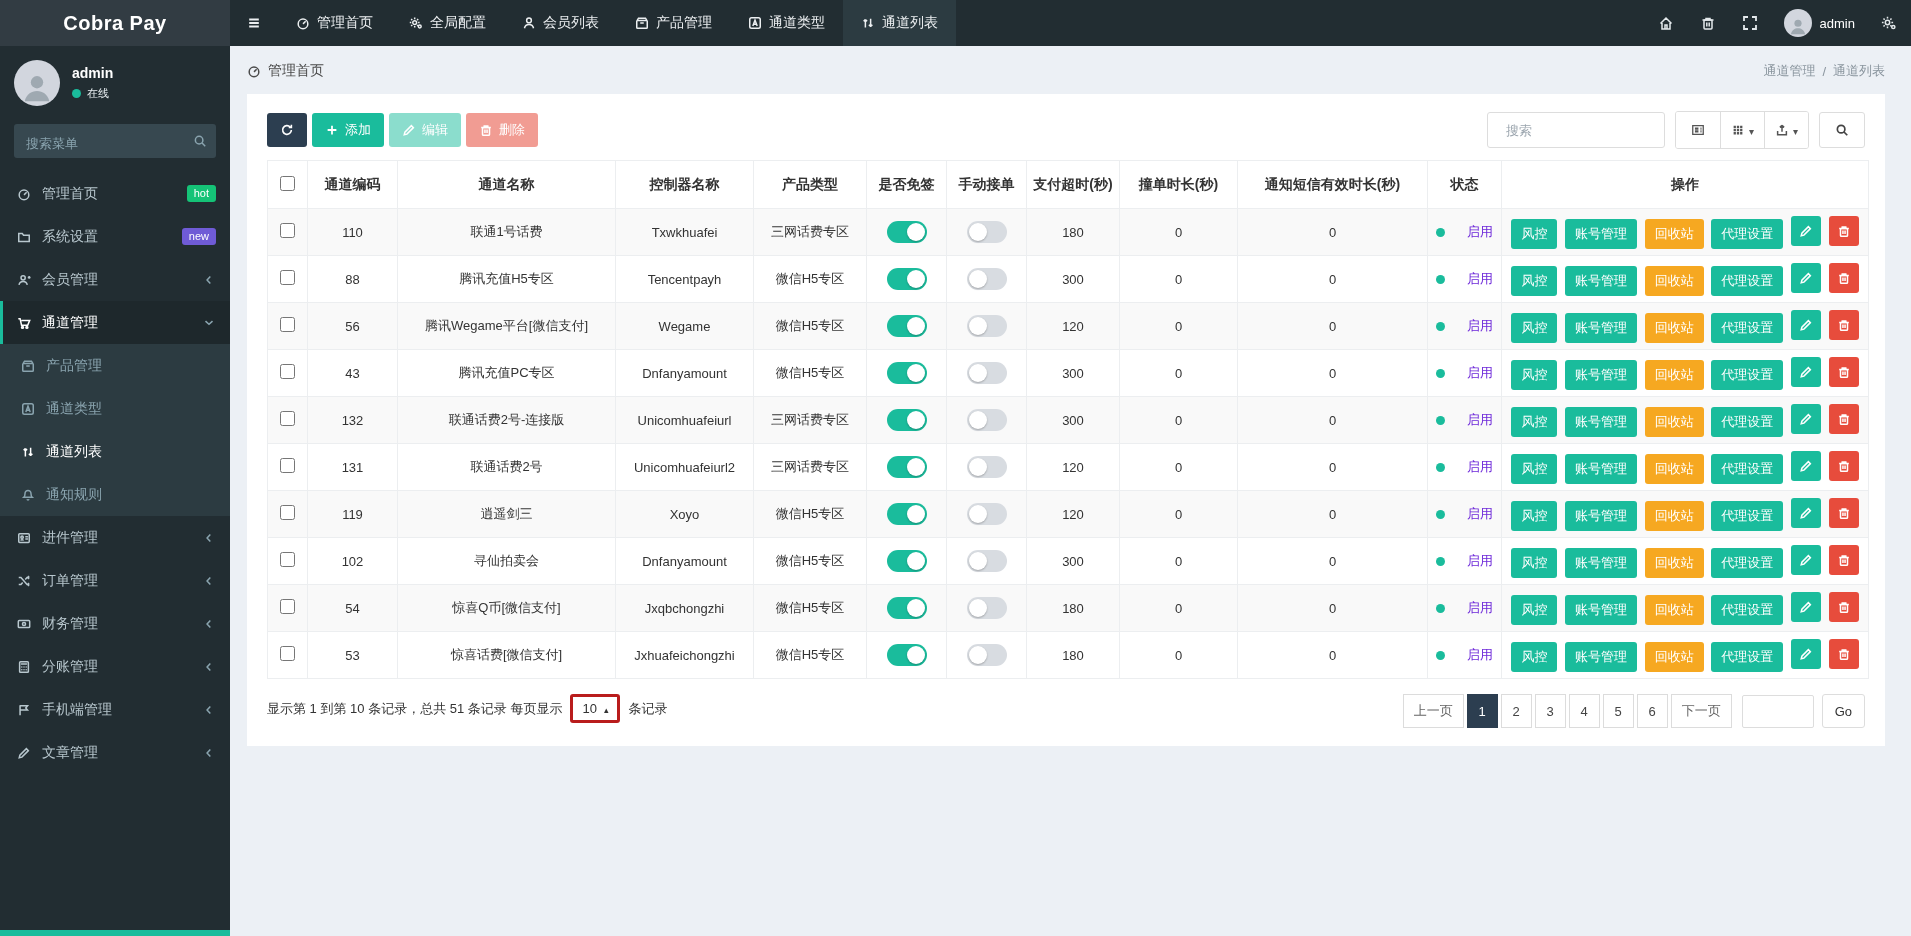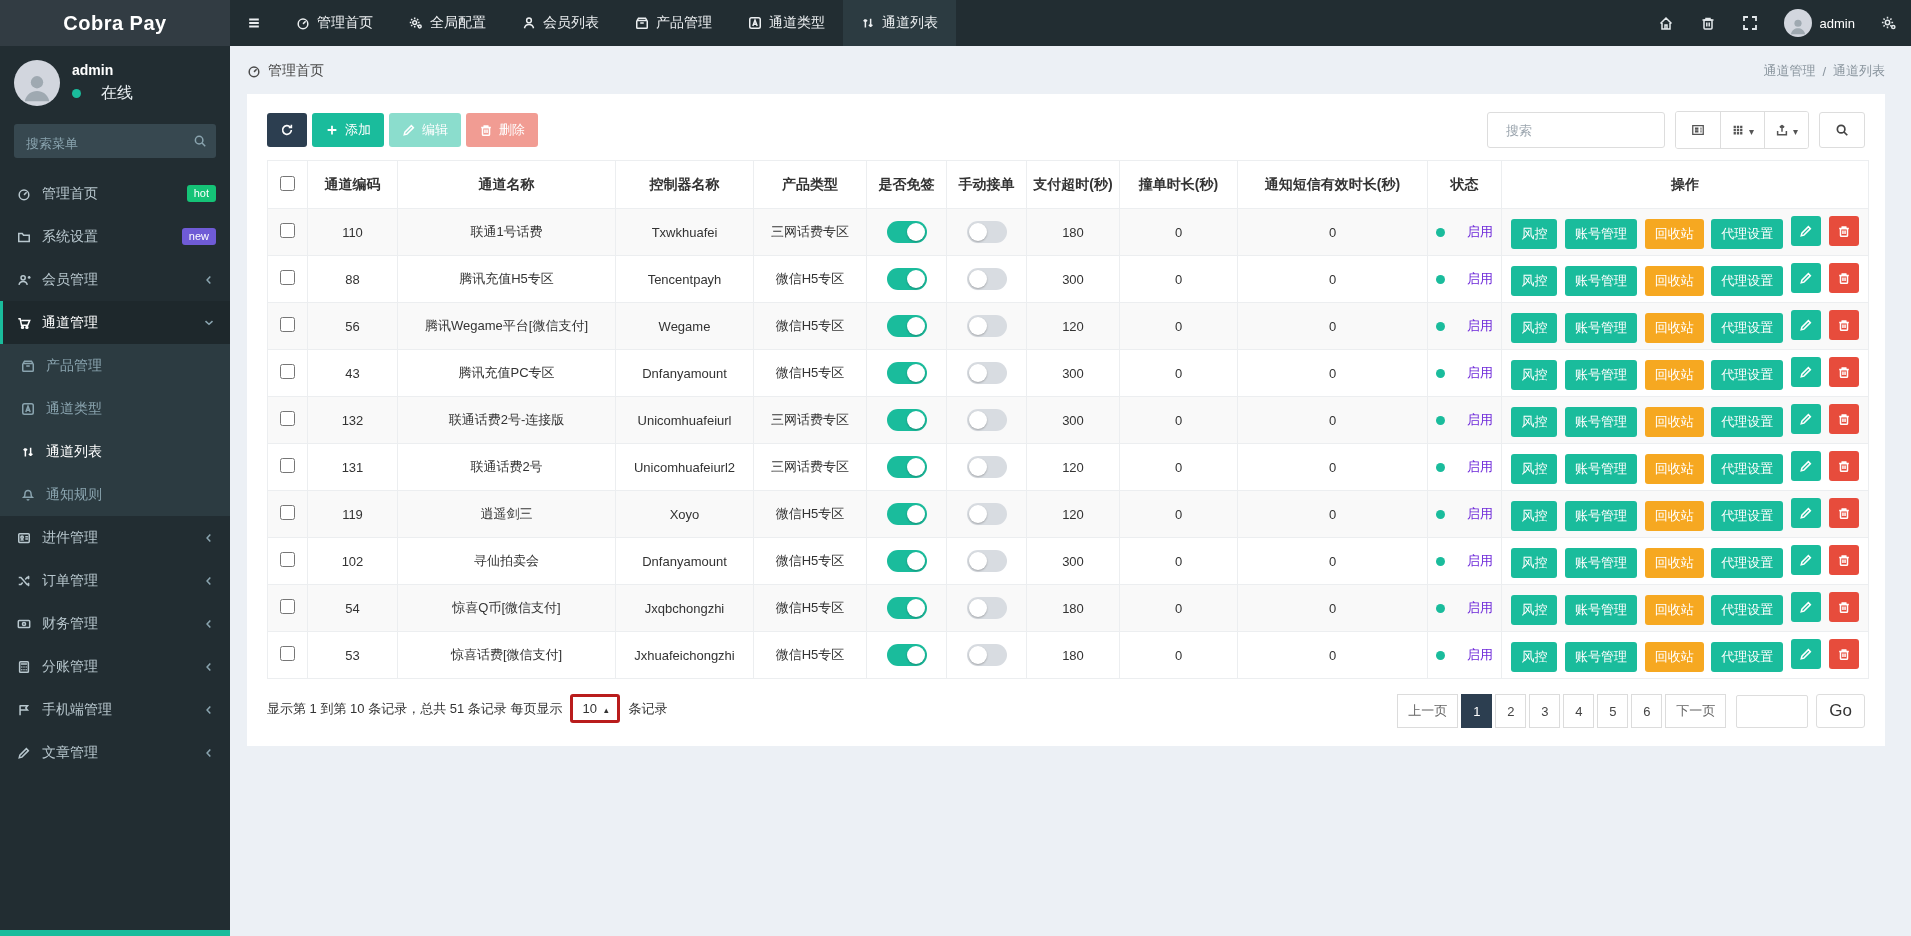--- a/index.html
+++ b/index.html
@@ -20,21 +20,21 @@
   .nav-right { margin-left:auto; display:flex; align-items:center; gap:26px; padding-right:14px; color:#e4e9ec; }
   .nav-right .nico { width:16px; height:16px; }
   .nav-user { display:flex; align-items:center; gap:8px; font-size:13px; color:#fff; }
   .avatar { width:28px; height:28px; border-radius:50%; background:#d2d6de; overflow:hidden; display:flex; align-items:flex-end; justify-content:center; }
 
   
   .sidebar { position:absolute; top:46px; left:0; bottom:0; width:230px; background:#222d32; color:#b8c7ce; }
   .profile { display:flex; align-items:center; gap:12px; padding:14px 14px 16px; }
   .profile .avatar { width:46px; height:46px; }
   .profile-name { color:#fff; font-weight:bold; font-size:14px; margin-bottom:5px; }
-  .profile-status { display:flex; align-items:center; gap:20px; font-size:16px; color:#e8eef1; }
+  .profile-status { display:flex; align-items:center; gap:6px; font-size:11px; color:#e8eef1; }
   .dot { width:9px; height:9px; border-radius:50%; background:#1abc9c; display:inline-block; }
   .side-search { margin:2px 14px 14px; position:relative; }
   .side-search input { width:100%; height:34px; background:#374850; border:none; border-radius:3px; color:#fff; padding:5px 30px 0 12px; font-size:13px; outline:none; }
   .side-search input::placeholder { color:#8aa4af; }
   .side-search .sico { position:absolute; right:9px; top:10px; color:#8aa4af; }
   .menu { list-style:none; }
   .mi { height:43px; display:flex; align-items:center; gap:11px; padding:0 14px; font-size:14px; cursor:pointer; border-left:3px solid transparent; }
   .mi .lbl { flex:0 0 auto; }
   .mi .right { margin-left:auto; display:flex; align-items:center; }
   .mi.parent-active { background:#1e282c; border-left-color:#1abc9c; color:#fff; }
@@ -99,21 +99,21 @@
   
   .table-footer { display:flex; justify-content:space-between; align-items:flex-start; padding:15px 0 4px; }
   .tf-left { display:flex; align-items:center; gap:8px; color:#333; }
   .page-size { display:inline-flex; align-items:center; gap:7px; border:3px solid #b91c1c; border-radius:3px; padding:4px 9px; cursor:pointer; background:#fff; }
   .caret-up::after { content:"▴"; font-size:9px; color:#333; }
   .pagination { display:flex; align-items:center; gap:3px; list-style:none; }
   .page-btn { min-width:31px; height:34px; border:1px solid #dcdcdc; background:#fff; color:#444; display:flex; align-items:center; justify-content:center; padding:0 10px; cursor:pointer; font-size:13px; }
   .page-btn.active { background:#2c3e50; border-color:#2c3e50; color:#fff; }
   .page-btn.nav-lbl { color:#666; }
   .goto-input { width:72px; height:33px; border:1px solid #ddd; border-radius:2px; margin-left:7px; outline:none; padding:0 8px; font-family:inherit; }
-  .go-btn { height:34px; border:1px solid #ddd; background:#fff; border-radius:3px; padding:0 12px; margin-left:5px; color:#333; cursor:pointer; font-family:inherit; font-size:17px; }
+  .go-btn { height:34px; border:1px solid #ddd; background:#fff; border-radius:3px; padding:0 12px; margin-left:5px; color:#333; cursor:pointer; font-family:inherit; font-size:13px; }
 </style>
 </head>
 <body>
 
 <header class="topbar">
   <div class="logo">Cobra Pay</div>
   <div class="nav">
     <button class="nav-toggle">
       <svg class="svg-ico" viewBox="0 0 16 16" fill="none" stroke="currentColor" stroke-width="1.8">
           <path d="M2.5 4h11M2.5 8h11M2.5 12h11"></path>

